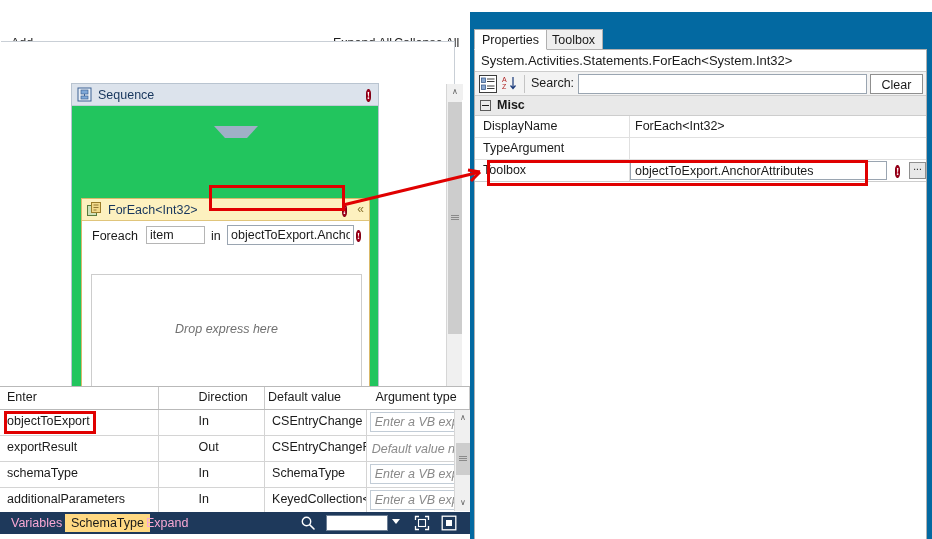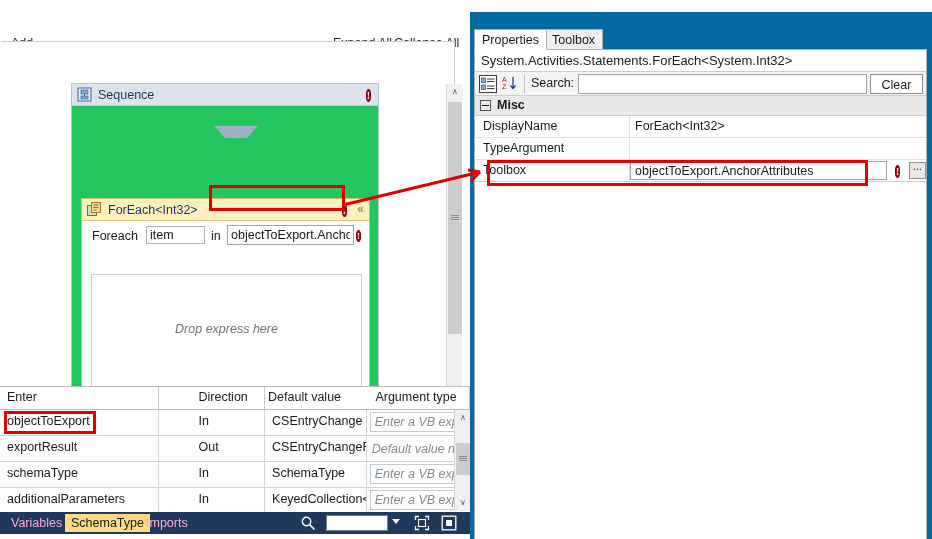--- a/index.html
+++ b/index.html
@@ -822,21 +822,21 @@
       <div id="grid-scroll-thumb">
         <div id="grid-scroll-grip"></div>
       </div>
       <div class="scroll-arrow" style="bottom:0">∨</div>
     </div>
   </div>
 
   <div id="status-bar">
     <div class="status-tab" id="status-tab-variables">Variables</div>
     <div class="status-tab active" id="status-tab-arguments">SchemaType</div>
-    <div class="status-tab" id="status-tab-imports">Imports</div>
+    <div class="status-tab" id="status-tab-imports">Expand</div>
     <span id="status-search-icon">
       <svg width="16" height="16" viewBox="0 0 16 16">
         <circle cx="6.5" cy="6.5" r="4.2" fill="none" stroke="#ffffff" stroke-width="1.4"></circle>
         <path d="M9.7 9.7 L14 14" stroke="#ffffff" stroke-width="1.6" stroke-linecap="round"></path>
       </svg>
     </span>
     <input id="status-zoom-input" type="text" value="" style="">
     <div id="status-zoom-caret"></div>
     <span id="status-fit-button">
       <svg width="16" height="16" viewBox="0 0 16 16">

